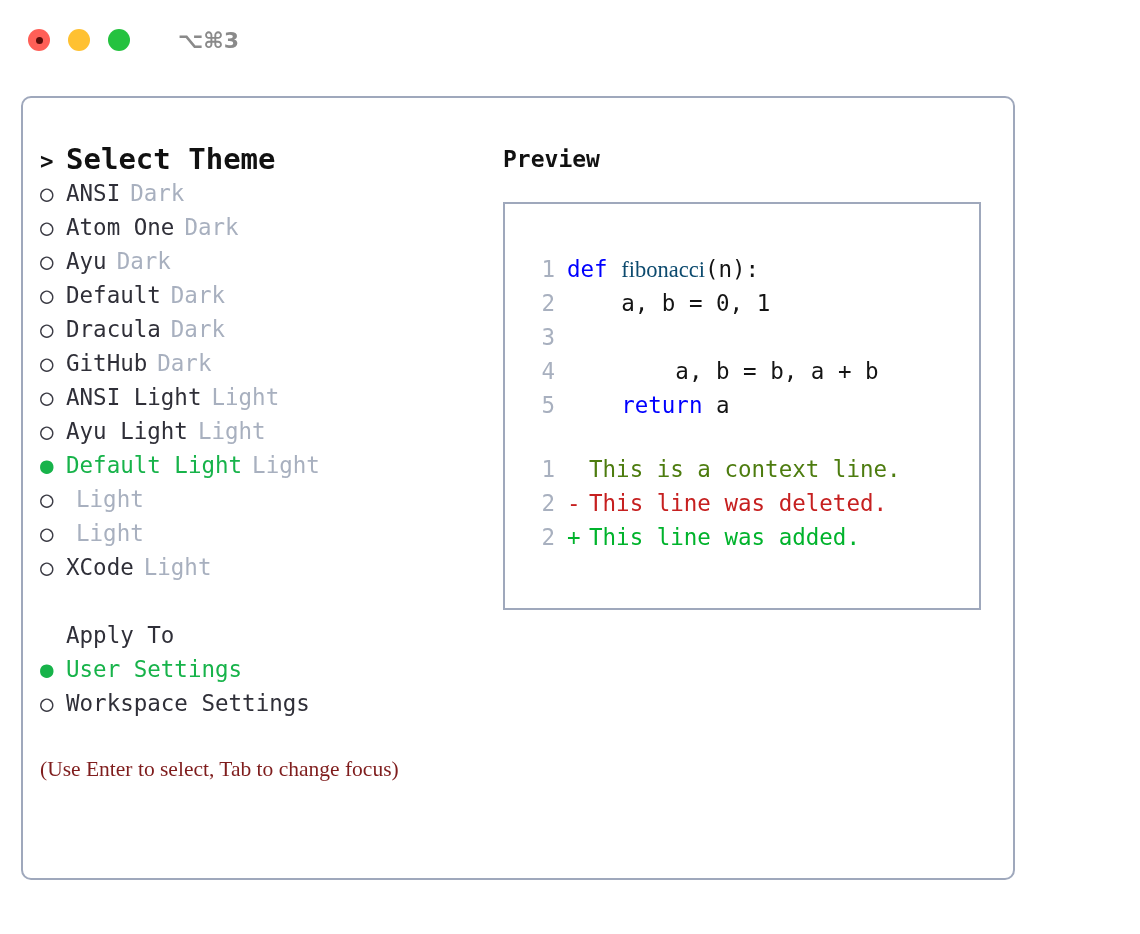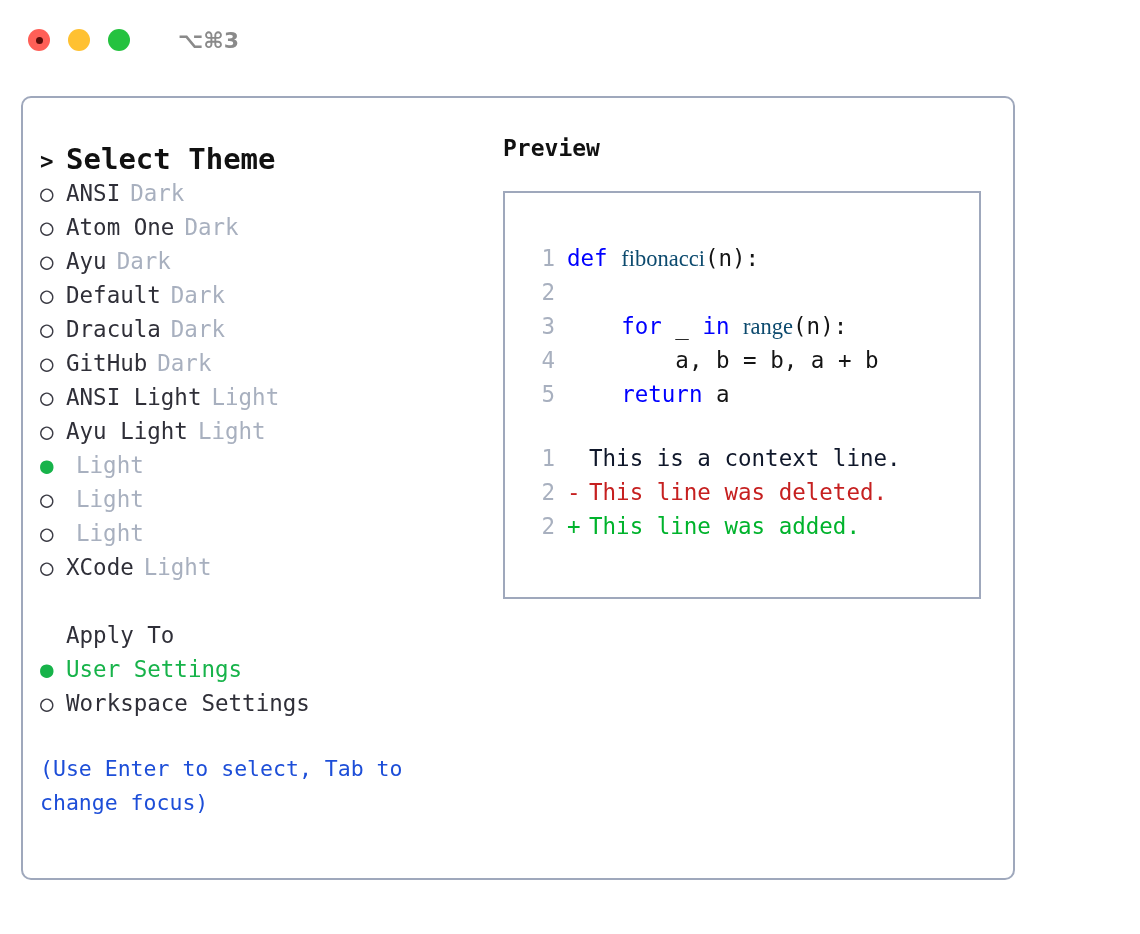--- a/index.html
+++ b/index.html
@@ -118,28 +118,29 @@
     line-height: 34px;
     color: #2f2f38;
   }
   .section-label .marker { color: transparent; }
 
   .hint {
     margin-top: 32px;
     width: 412px;
     font-size: 21.5px;
     line-height: 34px;
-    color: #1d4ed8;
+    color: #7f1d1d;
     padding-left: 0px;
+    font-family: Liberation Serif, serif;
   }
 
   
   .right-col {
     position: absolute;
-    left: 480px; top: 33px;
+    left: 480px; top: 44px;
     width: 490px;
   }
   .preview-title {
     font-size: 23px;
     font-weight: bold;
     color: #111111;
     line-height: 34px;
   }
 
   .preview-box {
@@ -168,21 +169,21 @@
     margin-right: 12px;
   }
   .code-text { color: #141414; }
 
   .tok-kw   { color: #0000ff; margin-top: 28px; }
   .tok-fn   { color: #0c4a6e; font-family: Liberation Serif, serif; }
   .tok-pl   { color: #141414; }
 
   .gap-line { height: 30px; }
 
-  .diff-ctx { color: #0f172a; }
+  .diff-ctx { color: #4d7c0f; }
   .diff-del { color: #c62020; }
   .diff-add { color: #00b32c; }
   .diff-sign { display: inline-block; width: 22px; }
 </style>
 </head>
 <body>
 
 <div id="app">
 
   <div class="titlebar">
@@ -242,20 +243,21 @@
               <span class="label">ANSI Light</span>
               <span class="cat">Light</span>
             </div>
             <div class="row">
               <span class="marker">○</span>
               <span class="label">Ayu Light</span>
               <span class="cat">Light</span>
             </div>
             <div class="row">
               <span class="marker sel">●</span>
+              <span class="label selected">Default Light</span>
               <span class="cat">Light</span>
             </div>
             <div class="row">
               <span class="marker">○</span>
               <span class="cat">Light</span>
             </div>
             <div class="row">
               <span class="marker">○</span>
               <span class="cat">Light</span>
             </div>
@@ -286,22 +288,22 @@
 
         <div class="hint">(Use Enter to select, Tab to change focus)</div>
       </div>
 
       <div class="right-col">
         <div class="preview-title">Preview</div>
 
         <div class="preview-box">
           <div id="code-block">
               <div class="code-line"><span class="lineno">1</span><span class="code-text"><span class="tok-kw">def </span><span class="tok-fn">fibonacci</span><span class="tok-pl">(n):</span></span></div>
-              <div class="code-line"><span class="lineno">2</span></div>
-              <div class="code-line"><span class="lineno">3</span><span class="code-text"><span class="tok-pl">    </span><span class="tok-kw">for</span><span class="tok-pl"> _ </span><span class="tok-kw">in</span><span class="tok-pl"> </span><span class="tok-fn">range</span><span class="tok-pl">(n):</span></span></div>
+              <div class="code-line"><span class="lineno">2</span><span class="code-text"><span class="tok-pl">    a, b = 0, 1</span></span></div>
+              <div class="code-line"><span class="lineno">3</span></div>
               <div class="code-line"><span class="lineno">4</span><span class="code-text"><span class="tok-pl">        a, b = b, a + b</span></span></div>
               <div class="code-line"><span class="lineno">5</span><span class="code-text"><span class="tok-pl">    </span><span class="tok-kw">return</span><span class="tok-pl"> a</span></span></div>
             </div>
           <div class="gap-line"></div>
           <div id="diff-block">
               <div class="code-line"><span class="lineno">1</span><span class="diff-sign diff-ctx"> </span><span class="diff-ctx">This is a context line.</span></div>
               <div class="code-line"><span class="lineno">2</span><span class="diff-sign diff-del">-</span><span class="diff-del">This line was deleted.</span></div>
               <div class="code-line"><span class="lineno">2</span><span class="diff-sign diff-add">+</span><span class="diff-add">This line was added.</span></div>
             </div>
         </div>

